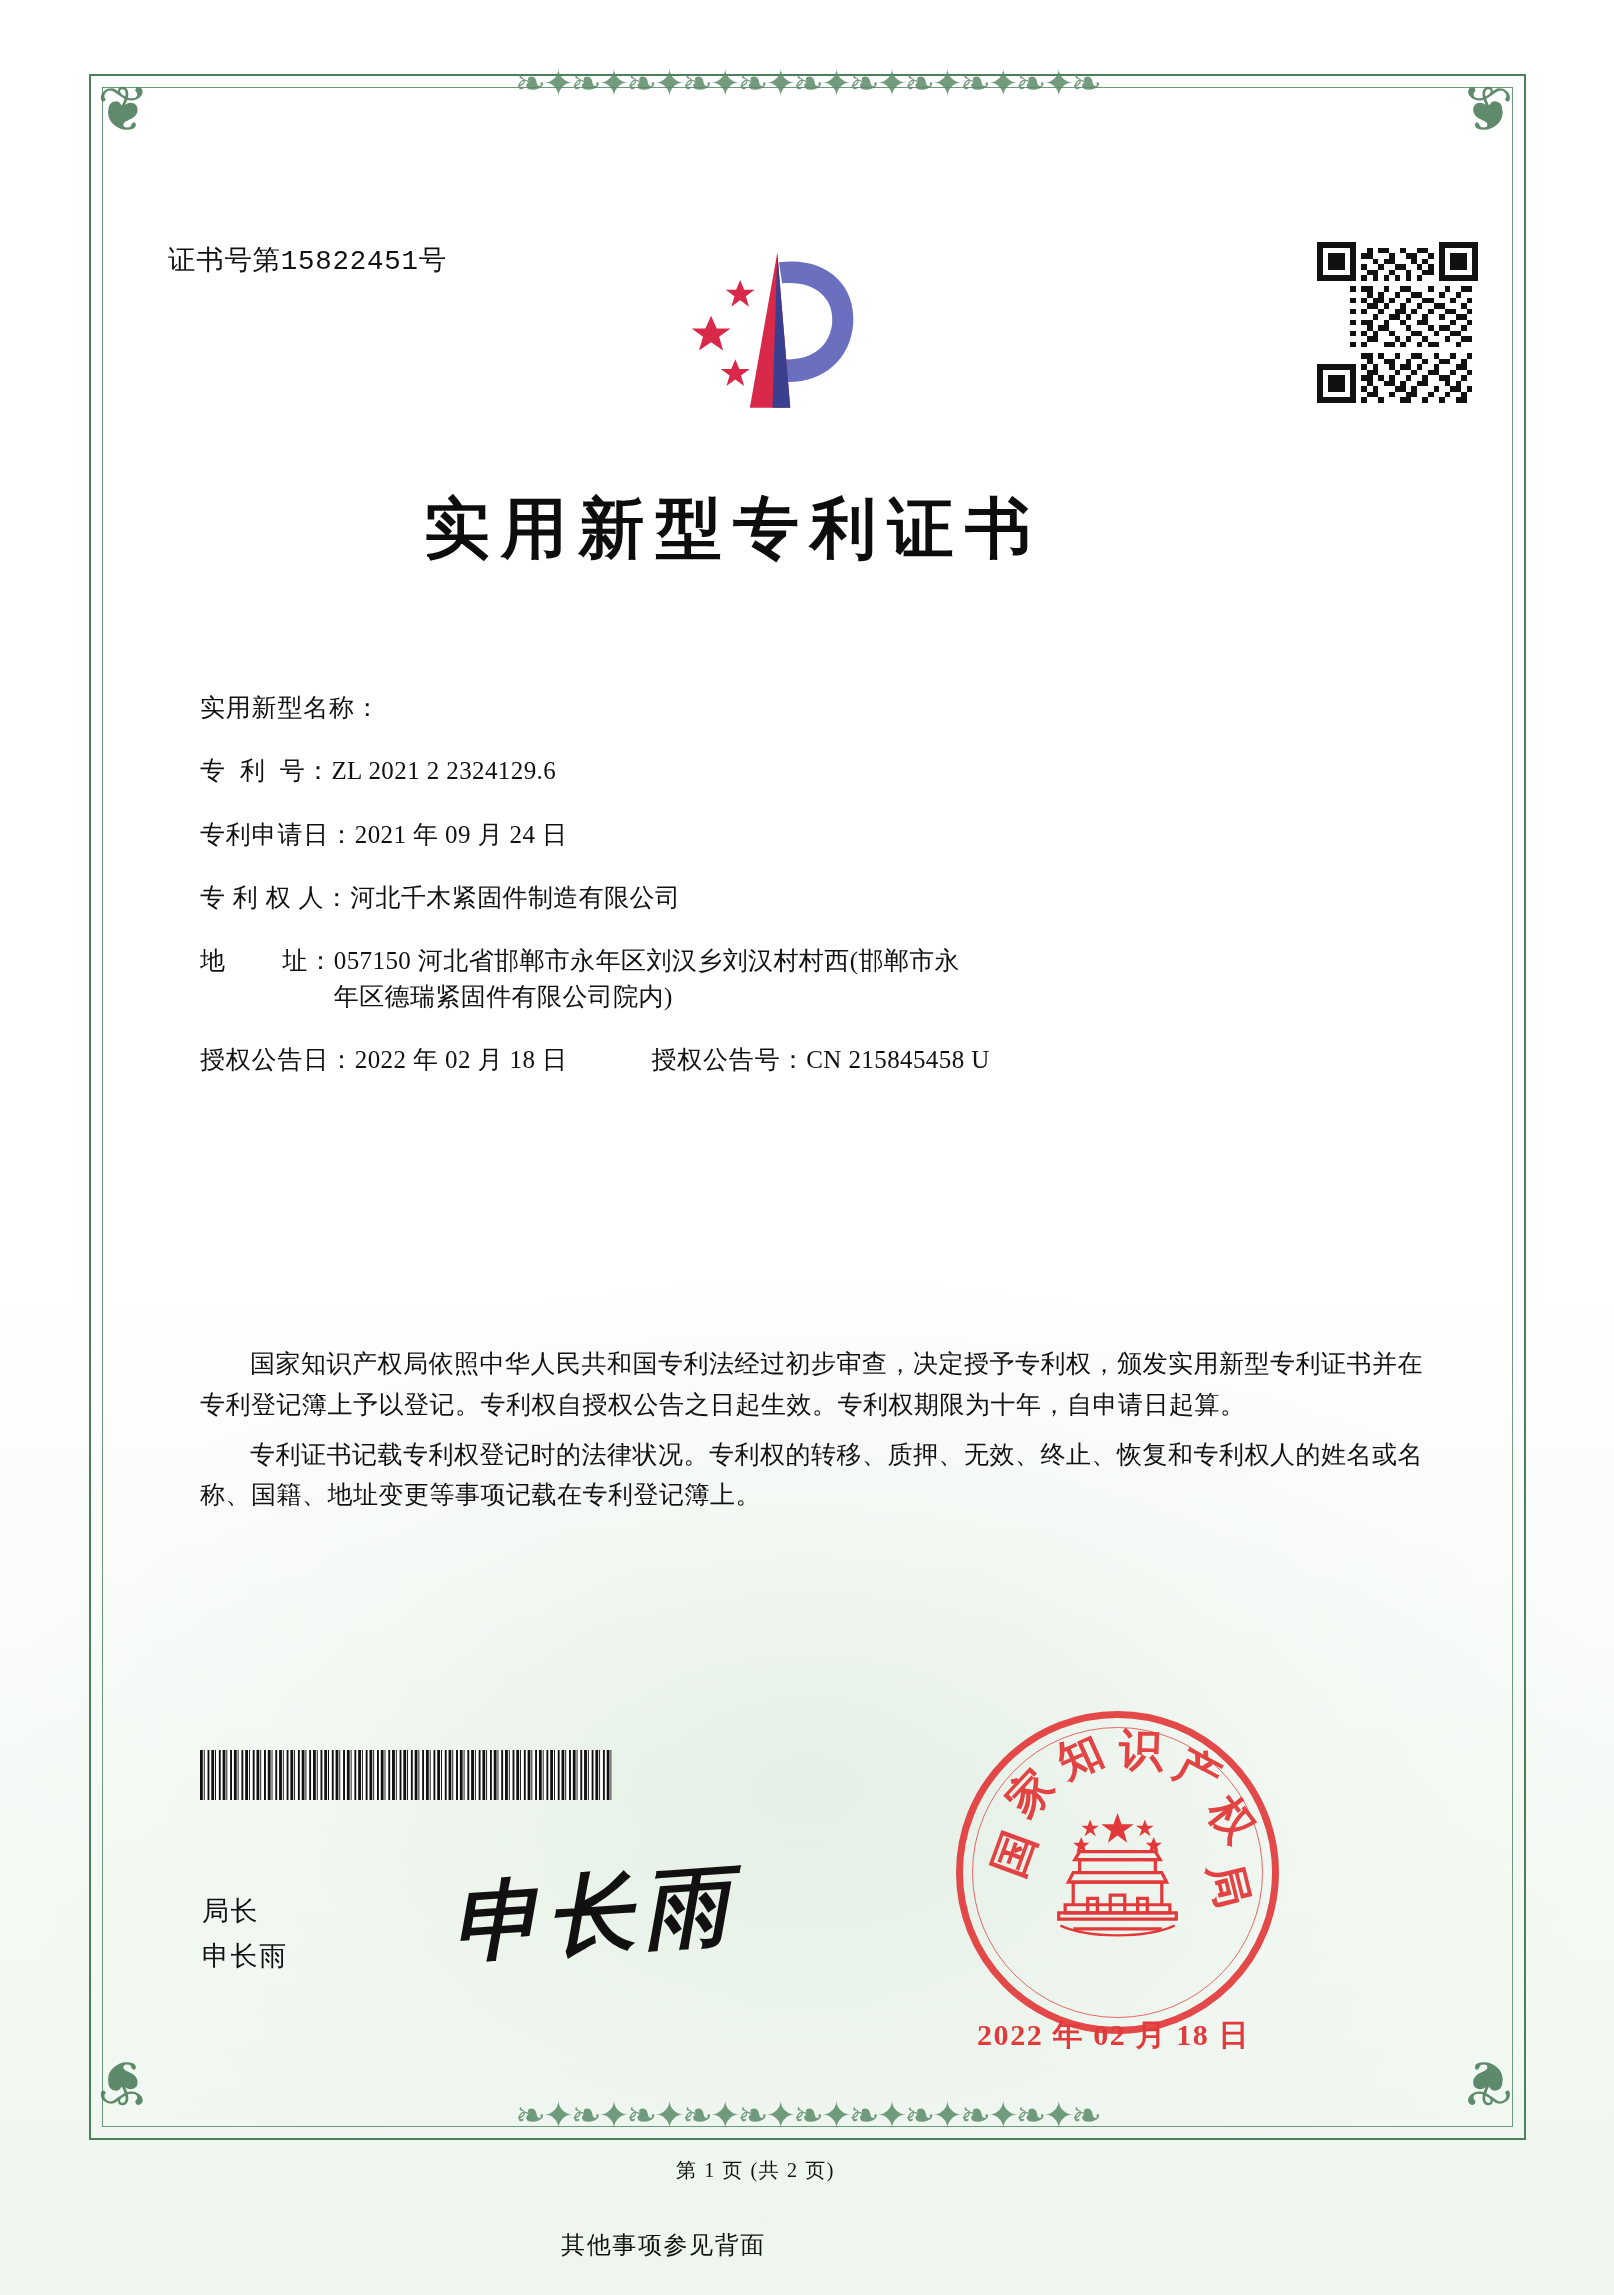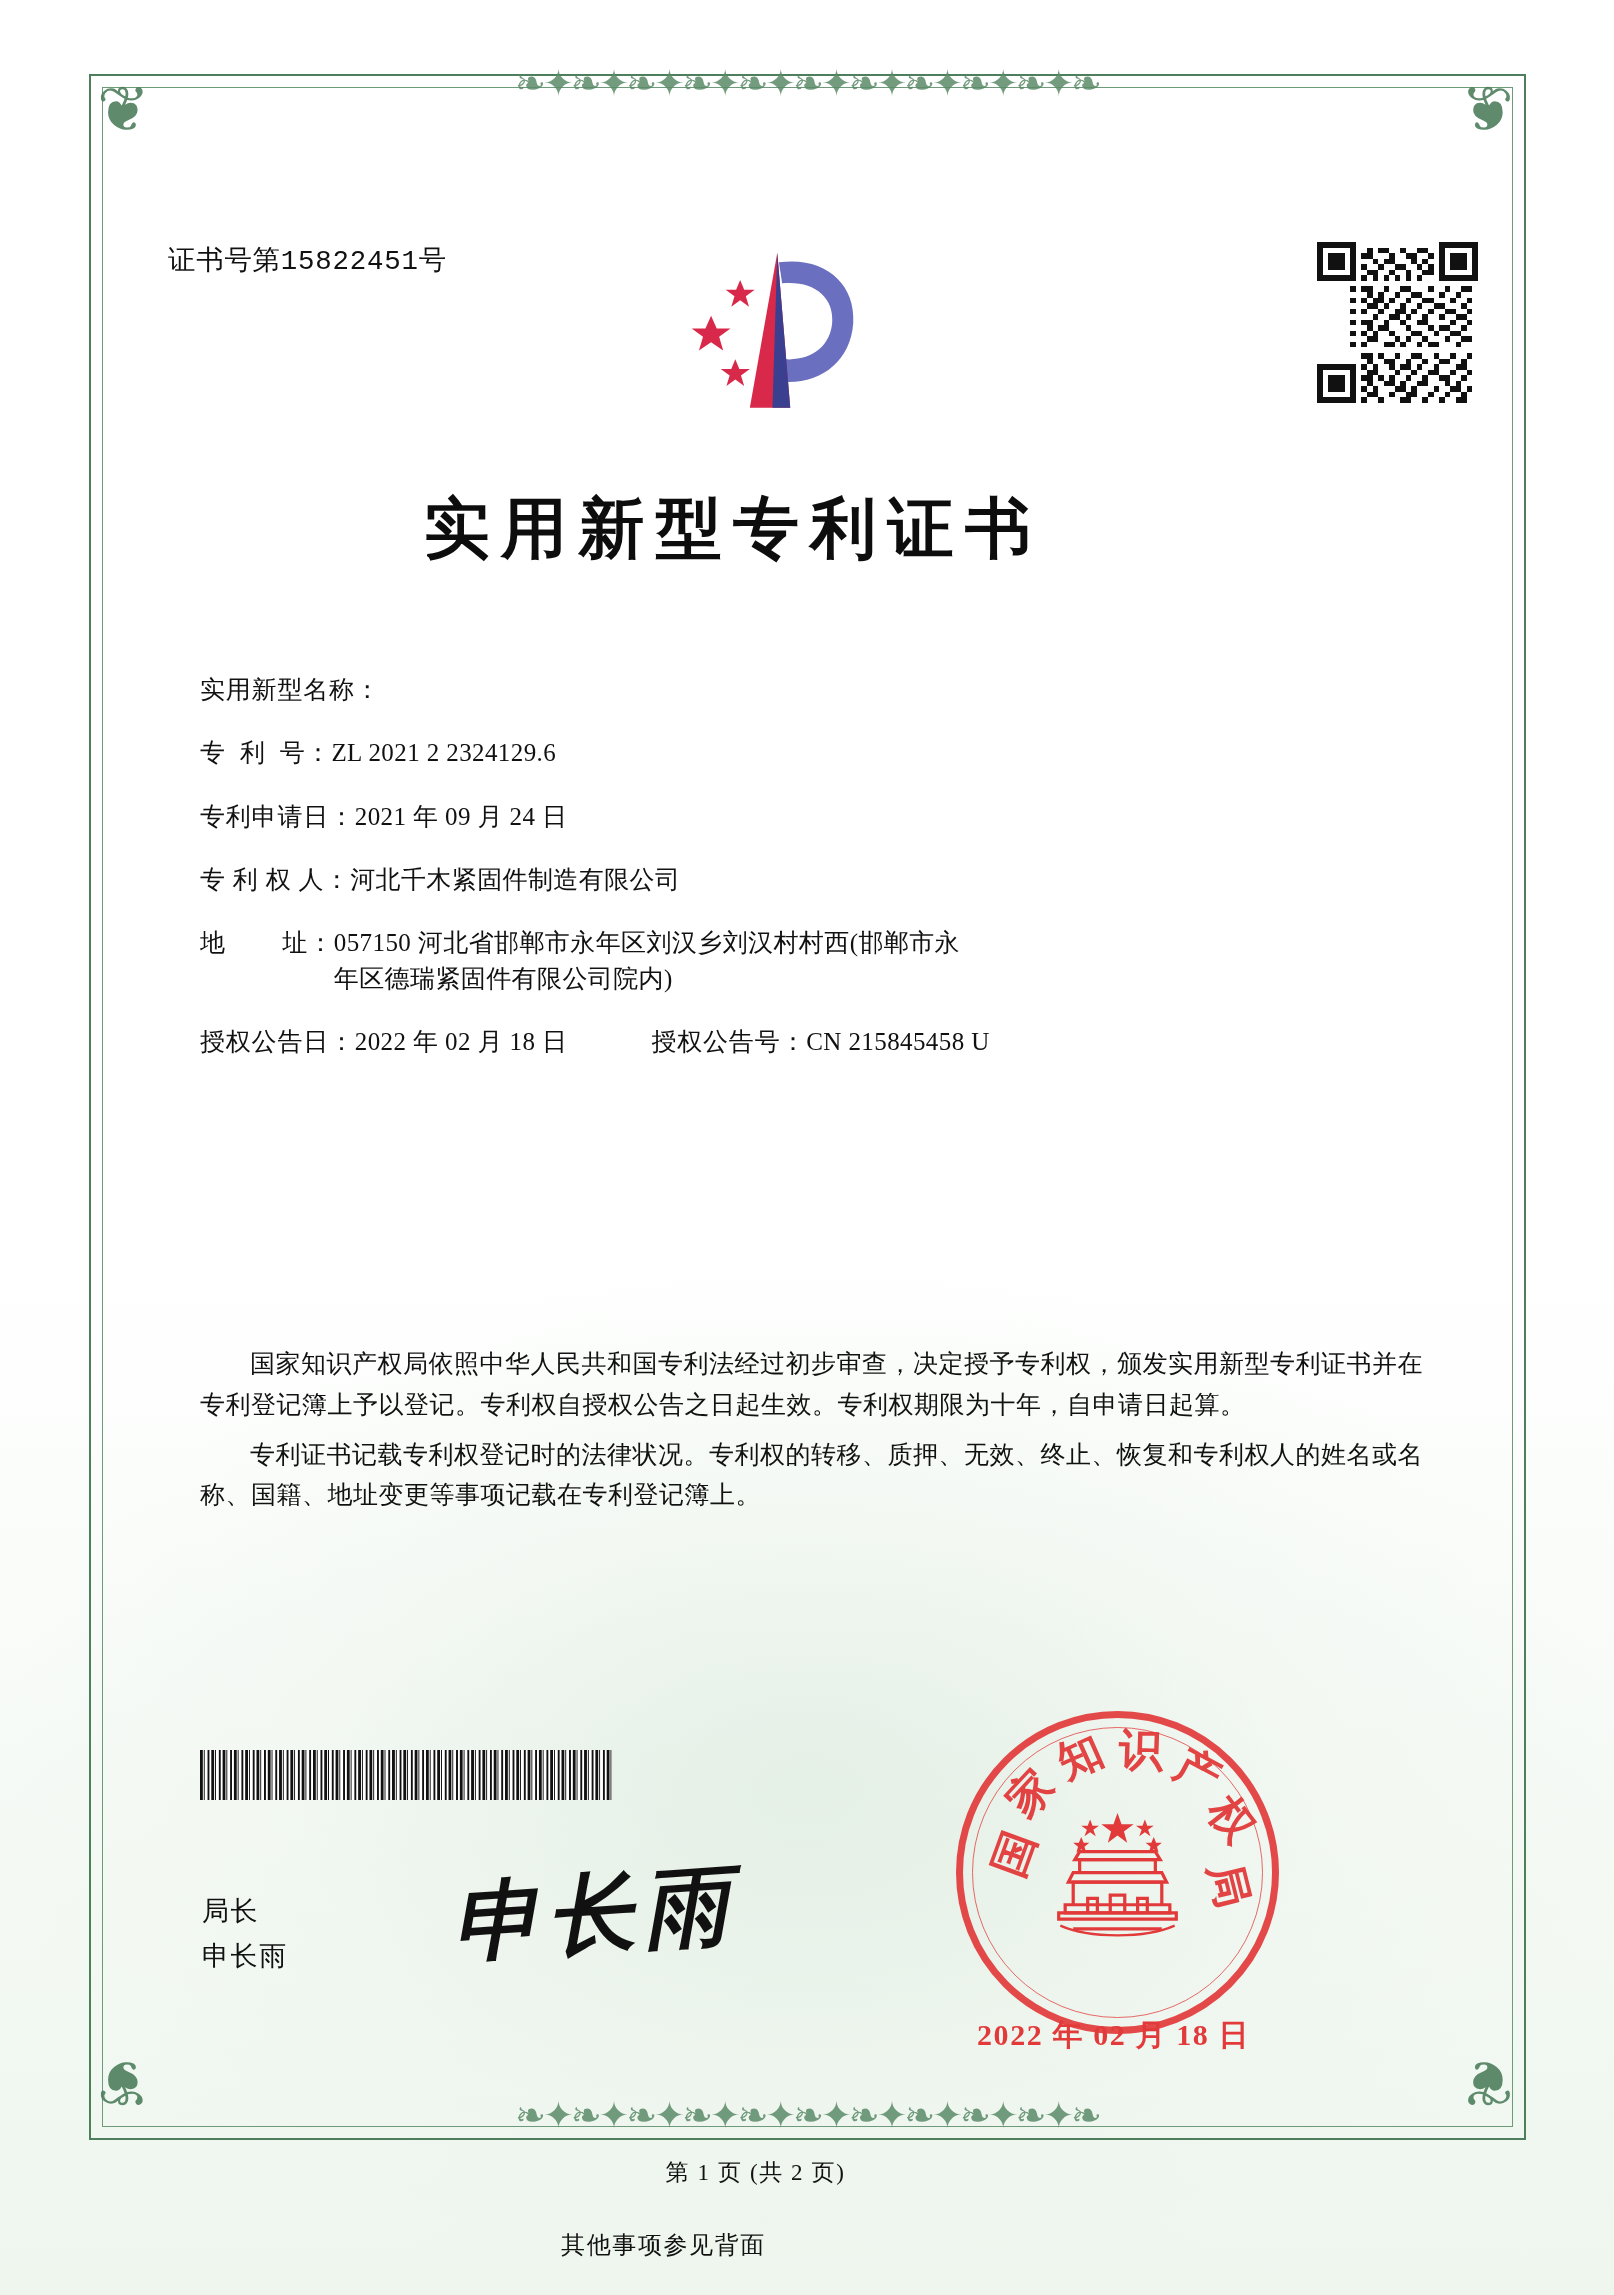--- a/index.html
+++ b/index.html
@@ -107,21 +107,21 @@
     font-size: 66px;
     font-weight: bold;
     letter-spacing: 11.3px;
     color: #0d0d0d;
     font-family: "DejaVu Serif", "Liberation Serif", serif;
   }
 
   
   .fields {
     position: absolute;
-    left: 200px; top: 672px;
+    left: 200px; top: 690px;
     width: 1211px;
   }
   .field-row {
     display: flex;
     align-items: flex-start;
     margin-bottom: 27px;
     font-size: 25px;
     line-height: 1.45;
     color: #111;
   }
@@ -250,21 +250,21 @@
     font-weight: 600;
     white-space: nowrap;
   }
 
   
   .page-footer {
     position: absolute;
     left: 0; top: 2157px;
     width: 1511px;
     text-align: center;
-    font-size: 23px;
+    font-size: 20px;
     color: #111;
     letter-spacing: 1.6px;
   }
   .back-note {
     position: absolute;
     left: 0; top: 2229px;
     width: 1327px;
     text-align: center;
     font-size: 24px;
     color: #111;

